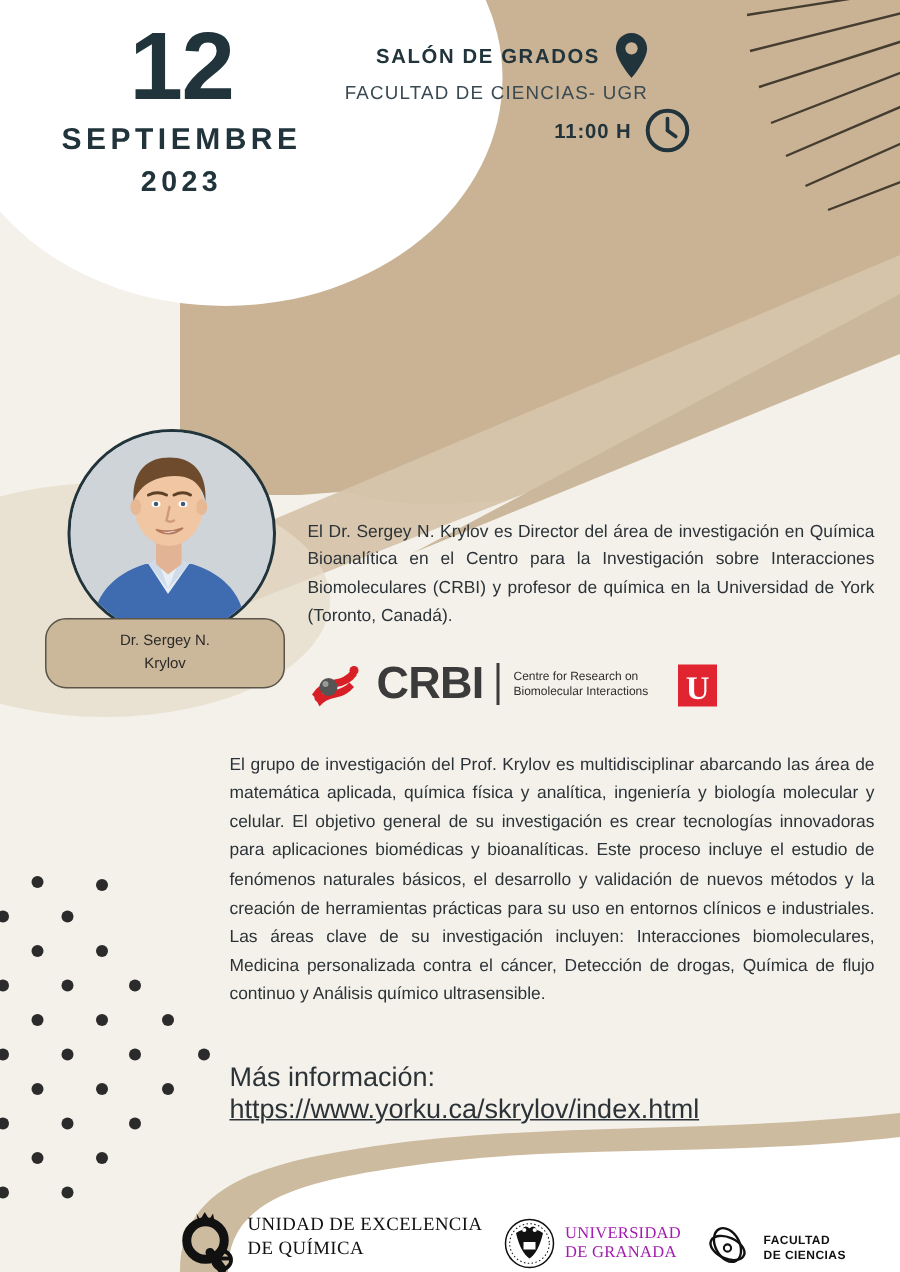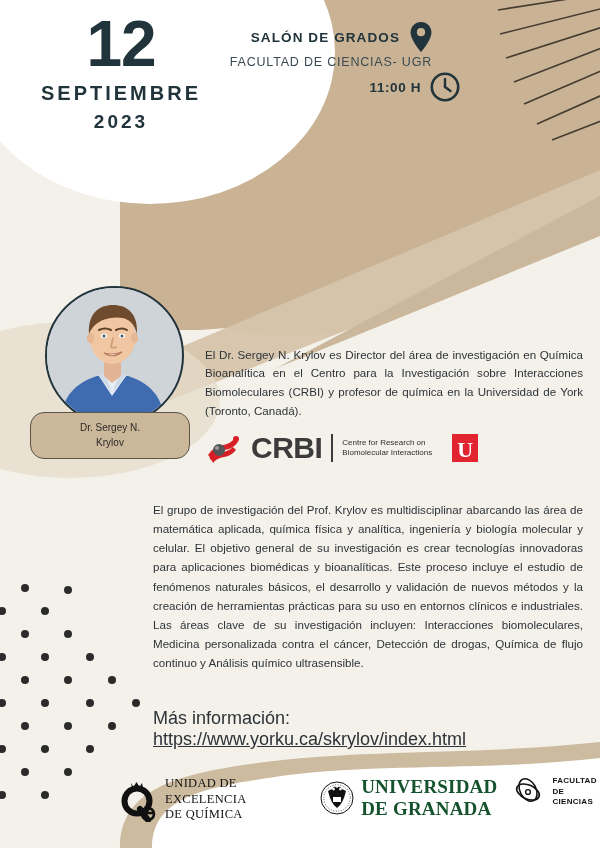--- a/index.html
+++ b/index.html
@@ -75,21 +75,21 @@
     font-size:10px;color:#2a2a28;line-height:1.45;
   }
 
   
   .bio{
     position:absolute;left:205px;top:334px;width:378px;
     font-size:11.6px;line-height:1.62;color:#2c3338;text-align:justify;
   }
   .logos-row{
     position:absolute;left:206px;top:425px;width:380px;height:46px;
-    display:flex;align-items:center;gap:14px;
+    display:flex;align-items:flex-end;gap:14px;
   }
   .crbi{display:flex;align-items:center;gap:5px;}
   .crbi-mark{width:40px;height:30px;display:block;}
   .crbi-word{font-size:30px;font-weight:bold;color:#3b3b3b;letter-spacing:-.5px;line-height:1;font-family:"Liberation Sans",sans-serif;}
   .crbi-bar{width:2px;height:28px;background:#3b3b3b;margin:0 4px;}
   .crbi-sub{font-size:8px;line-height:1.25;color:#2e2e2e;}
   .york{display:flex;align-items:center;gap:4px;margin-left:6px;}
   .york-word{font-family:"Liberation Serif",serif;font-size:30px;letter-spacing:1.5px;color:#111;line-height:1;}
   .york-u{
     width:26px;height:28px;background:#e02531;color:#fff;
@@ -104,28 +104,28 @@
   }
   .more-info{
     position:absolute;left:153px;top:708px;width:430px;
     font-size:18px;color:#2c3338;
   }
   .more-info a{color:#2c3338;text-decoration:underline;}
 
   
   .footer{
     position:absolute;left:0;bottom:0;width:600px;height:72px;
-    display:flex;align-items:flex-start;justify-content:flex-start;gap:14px;
+    display:flex;align-items:flex-end;justify-content:flex-start;gap:14px;
     padding-left:118px;box-sizing:border-box;
   }
   .f-logo{display:flex;align-items:center;gap:7px;}
   .qe-mark{width:40px;height:46px;display:block;}
   .qe-text{font-family:"Liberation Serif",serif;font-size:12.5px;line-height:1.25;color:#111;letter-spacing:.3px;}
   .ugr-seal{width:34px;height:38px;display:block;}
-  .ugr-text{font-family:"Liberation Serif",serif;font-size:19px;line-height:1.15;color:#14532d;letter-spacing:.2px;font-weight:bold;}
+  .ugr-text{font-family:"Liberation Serif",serif;font-size:11px;line-height:1.15;color:#a21caf;letter-spacing:.2px;}
   .fac-mark{width:34px;height:32px;display:block;}
   .fac-text{font-size:8px;font-weight:bold;line-height:1.3;color:#111;letter-spacing:.3px;}
 </style>
 </head>
 <body>
 
 <div class="poster">
 
   <div class="bg">
     <svg width="600" height="848" viewBox="0 0 600 848">

